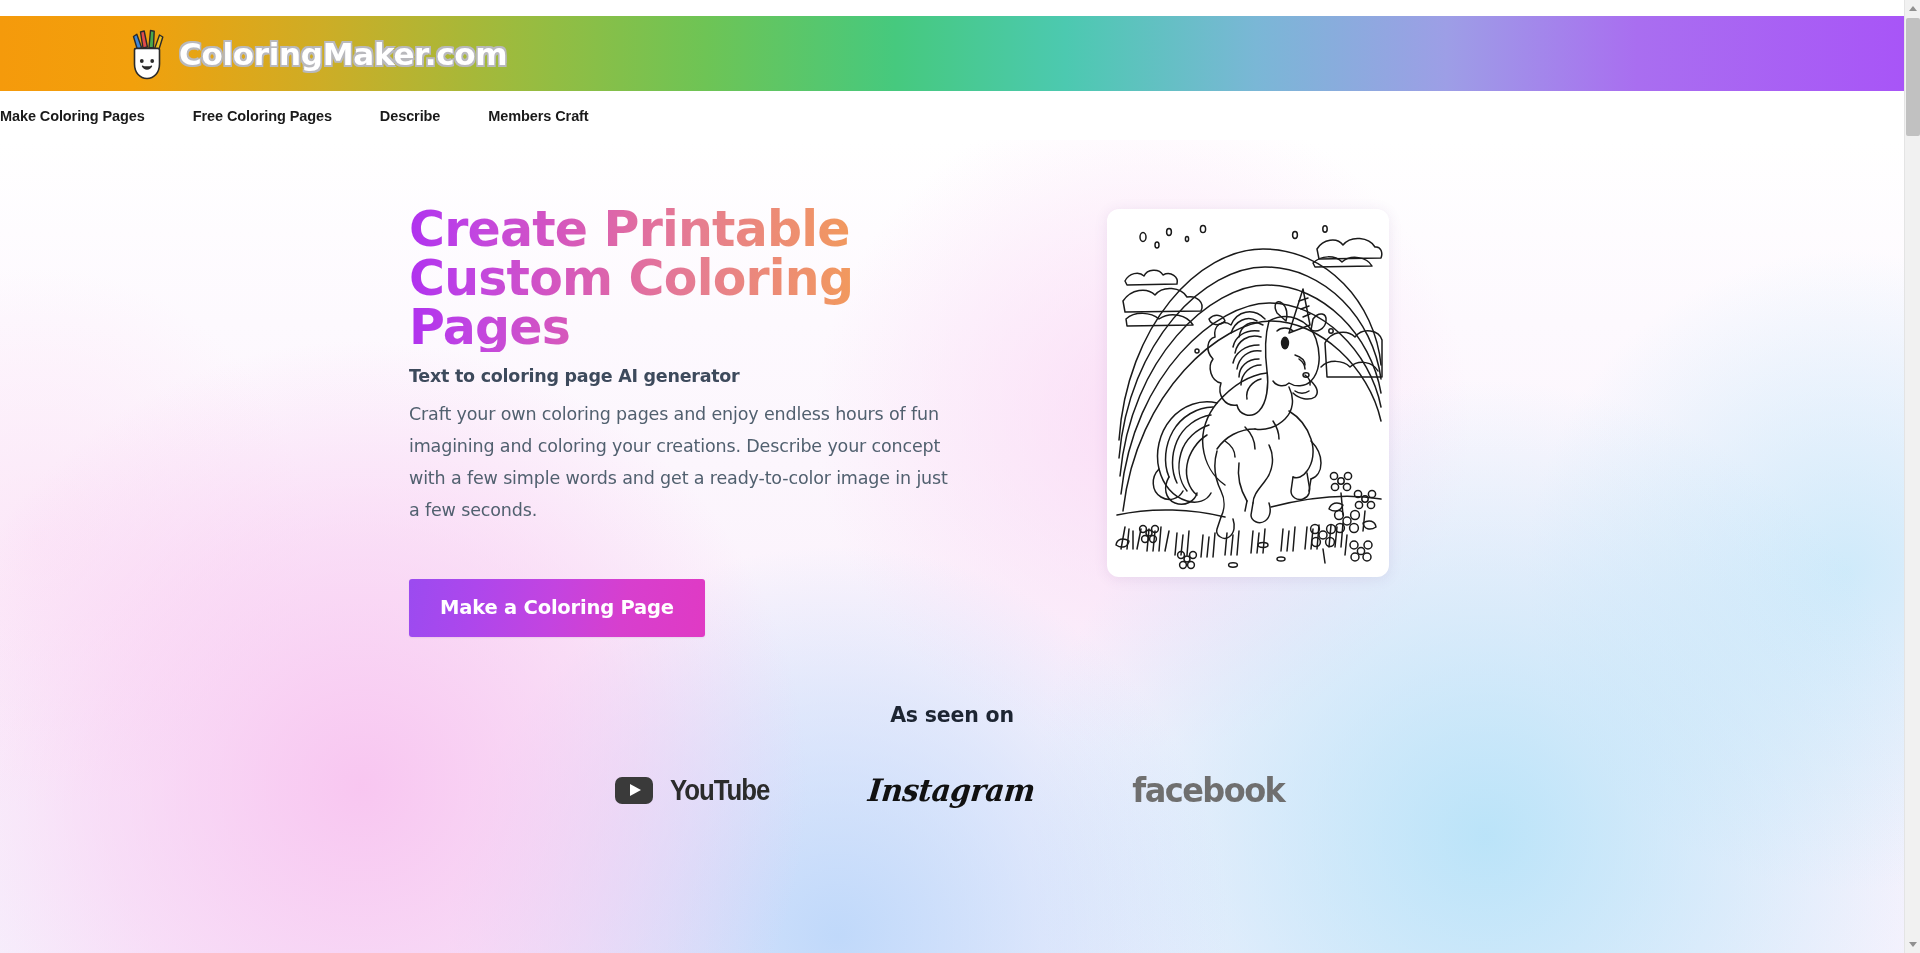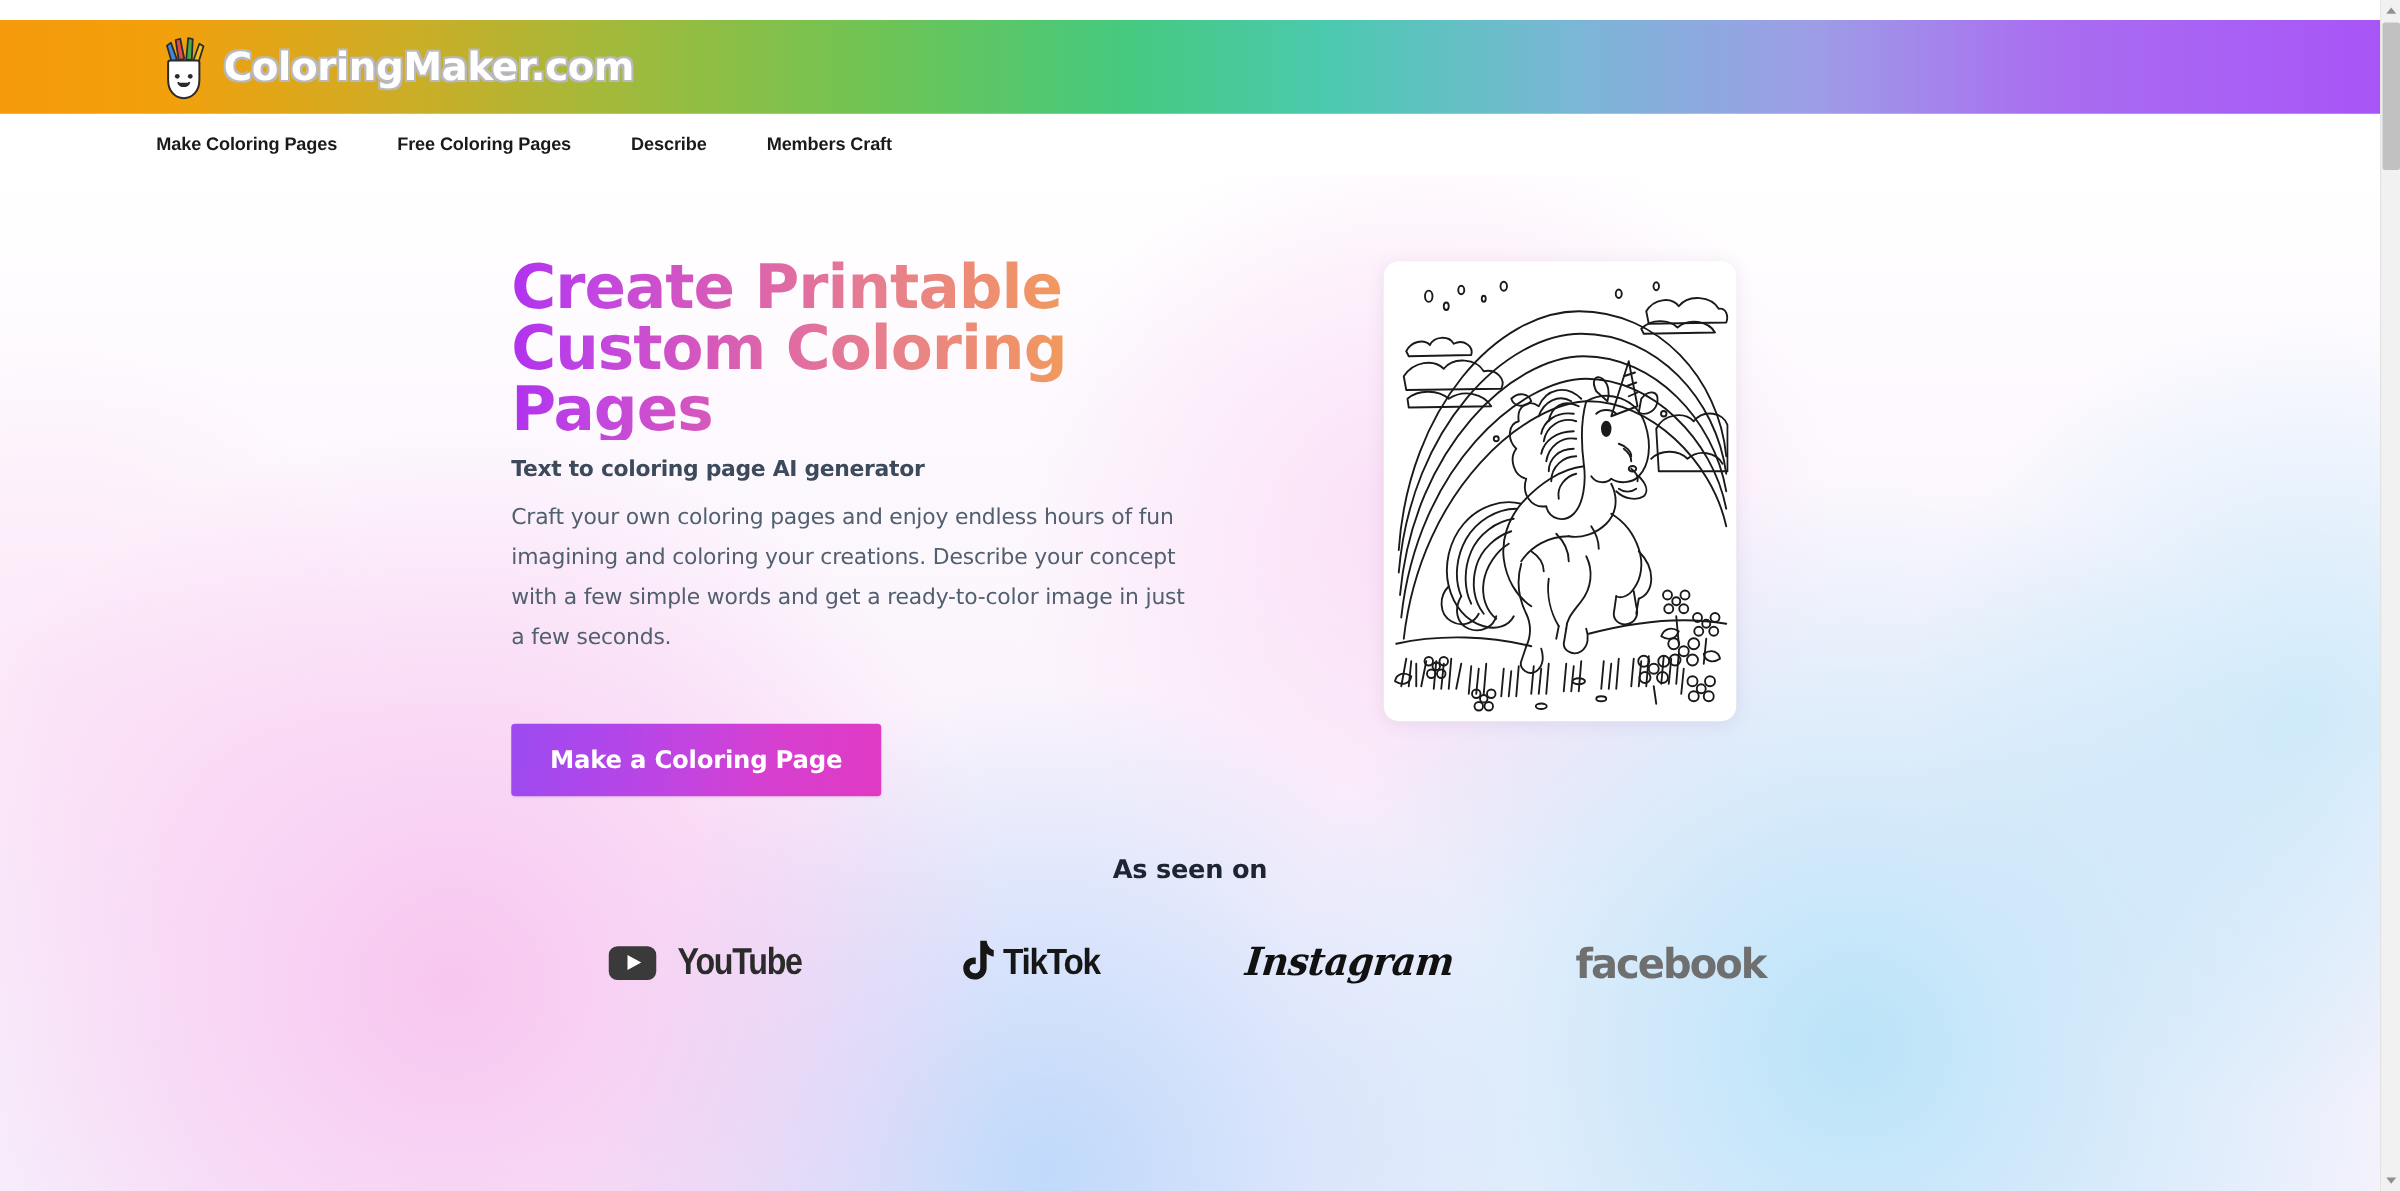--- a/index.html
+++ b/index.html
@@ -73,21 +73,20 @@
        0 0 1px #b9b9bd;
     font-family: "DejaVu Sans", sans-serif;
   }
 
   
   .navbar {
     height: 49px;
     background: #ffffff;
     display: flex;
     align-items: center;
-    padding-left: 125px;
     gap: 0;
   }
 
   .nav-item {
     font-size: 14.5px;
     font-weight: bold;
     color: #1a1a1a;
     margin-right: 48px;
     cursor: pointer;
     white-space: nowrap;
@@ -200,21 +199,21 @@
     box-shadow: 0 2px 14px rgba(90,60,130,0.10);
     overflow: hidden;
     padding: 6px;
   }
 
   .image-card svg { width: 100%; height: 100%; display: block; }
 
   
   .seen-wrap {
     position: relative;
-    margin-top: 46px;
+    margin-top: 66px;
     text-align: center;
   }
 
   .seen-title {
     font-size: 20.5px;
     font-weight: bold;
     color: #1d2532;
     letter-spacing: -0.2px;
     font-family: "DejaVu Sans", sans-serif;
   }
@@ -555,35 +554,20 @@
 
           <div class="logo-cell">
             <span class="yt-logo">
               <span class="yt-box">
                   <i class="yt-tri"></i>
                 </span>
               <span class="yt-word">YouTube</span>
             </span>
           </div>
 
-          <div class="logo-cell">
-            <span class="tt-logo">
-              <span>
-                <svg width="30" height="34" viewBox="0 0 30 34" xmlns="http://www.w3.org/2000/svg">
-                  <path d="M19.2 1.5 L24.3 1.5 C24.9 6.1 27.6 8.7 31 9.1 L31 14.2
-                           C28.4 14.1 26.1 13.2 24.3 11.7 L24.3 23.3
-                           C24.3 29.0 19.9 32.6 14.8 32.6 C9.6 32.6 5.6 28.8 5.6 23.6
-                           C5.6 18.2 10.1 14.5 15.6 15.1 L15.6 20.3
-                           C12.9 19.6 10.7 21.2 10.7 23.6 C10.7 25.8 12.5 27.5 14.8 27.5
-                           C17.1 27.5 19.2 25.9 19.2 23.1 Z" fill="#161616"></path>
-                </svg>
-              </span>
-              <span class="tt-word">TikTok</span>
-            </span>
-          </div>
 
           <div class="logo-cell">
             <span class="ig-word">Instagram</span>
           </div>
 
           <div class="logo-cell">
             <span class="fb-word">facebook</span>
           </div>
 
         </div>

